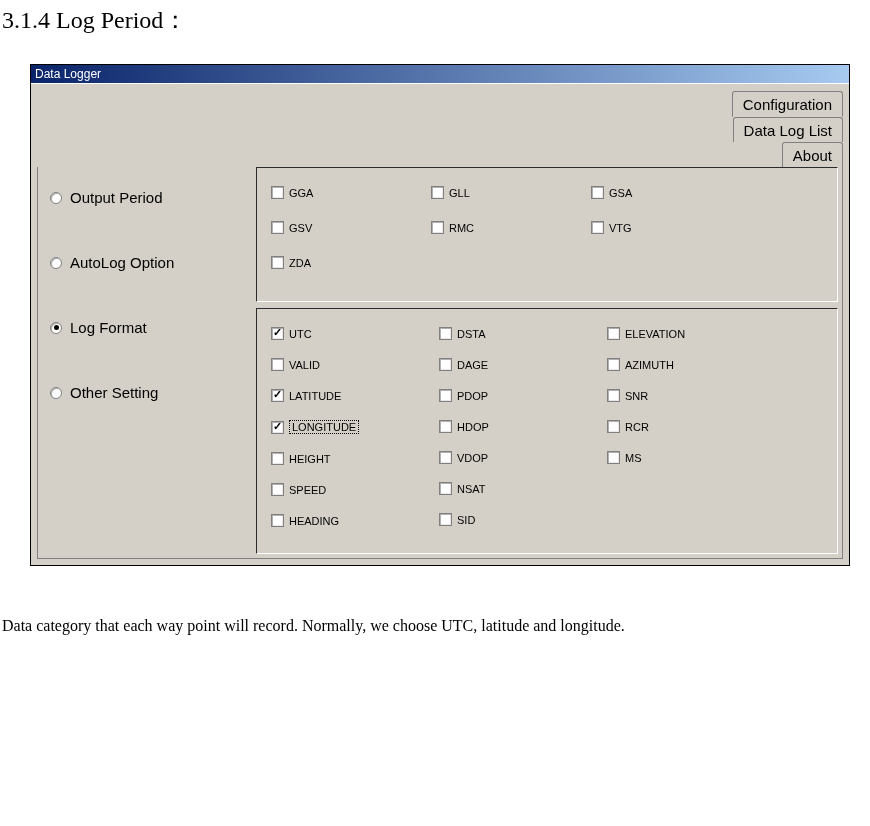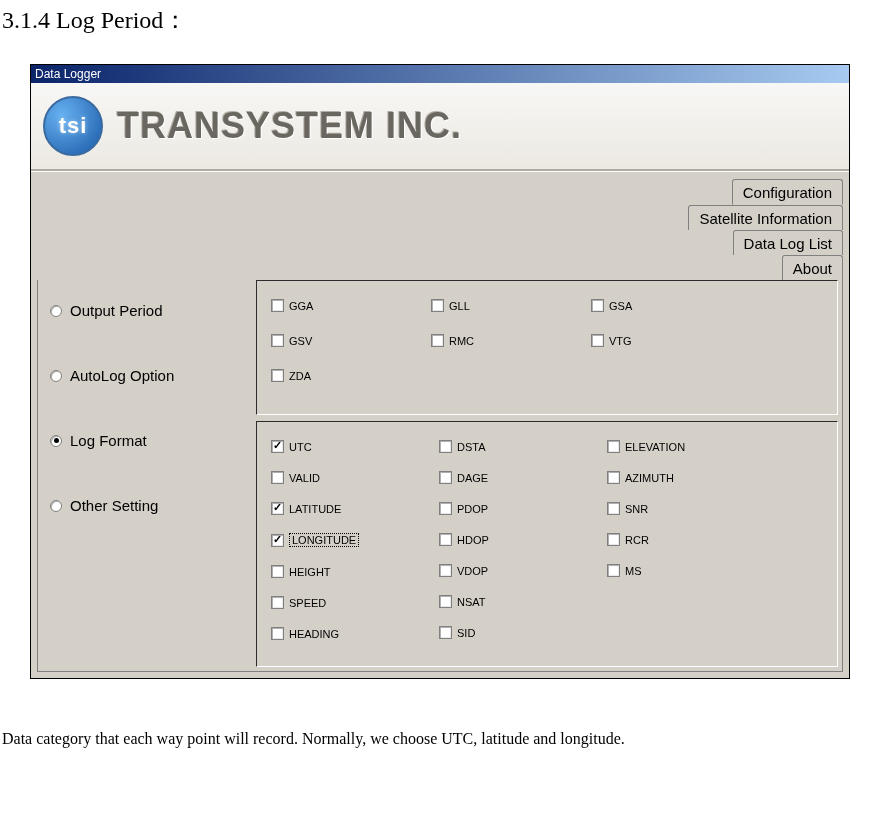--- a/index.html
+++ b/index.html
@@ -201,29 +201,24 @@
   }
 </style>
 </head>
 <body>
 
 <div class="doc-heading">3.1.4 Log Period：</div>
 
 <div class="window">
   <div class="titlebar">Data Logger</div>
 
-  <div class="banner">
-    <div class="logo-circle">tsi</div>
-    <div class="brand">TRANSYSTEM INC.</div>
-  </div>
 
   <div class="tabs-row" id="tabs-row">
 
     <div class="tab active">Configuration</div>
-      <div class="tab">Satellite Information</div>
       <div class="tab">Data Log List</div>
       <div class="tab">About</div>
       <div class="tabs-underline"></div>
   </div>
 
   <div class="pane">
     <div class="sidebar" id="sidebar">
         <div class="radio-item">
           <span class="radio-glyph"></span>
           <span>Output Period</span>

